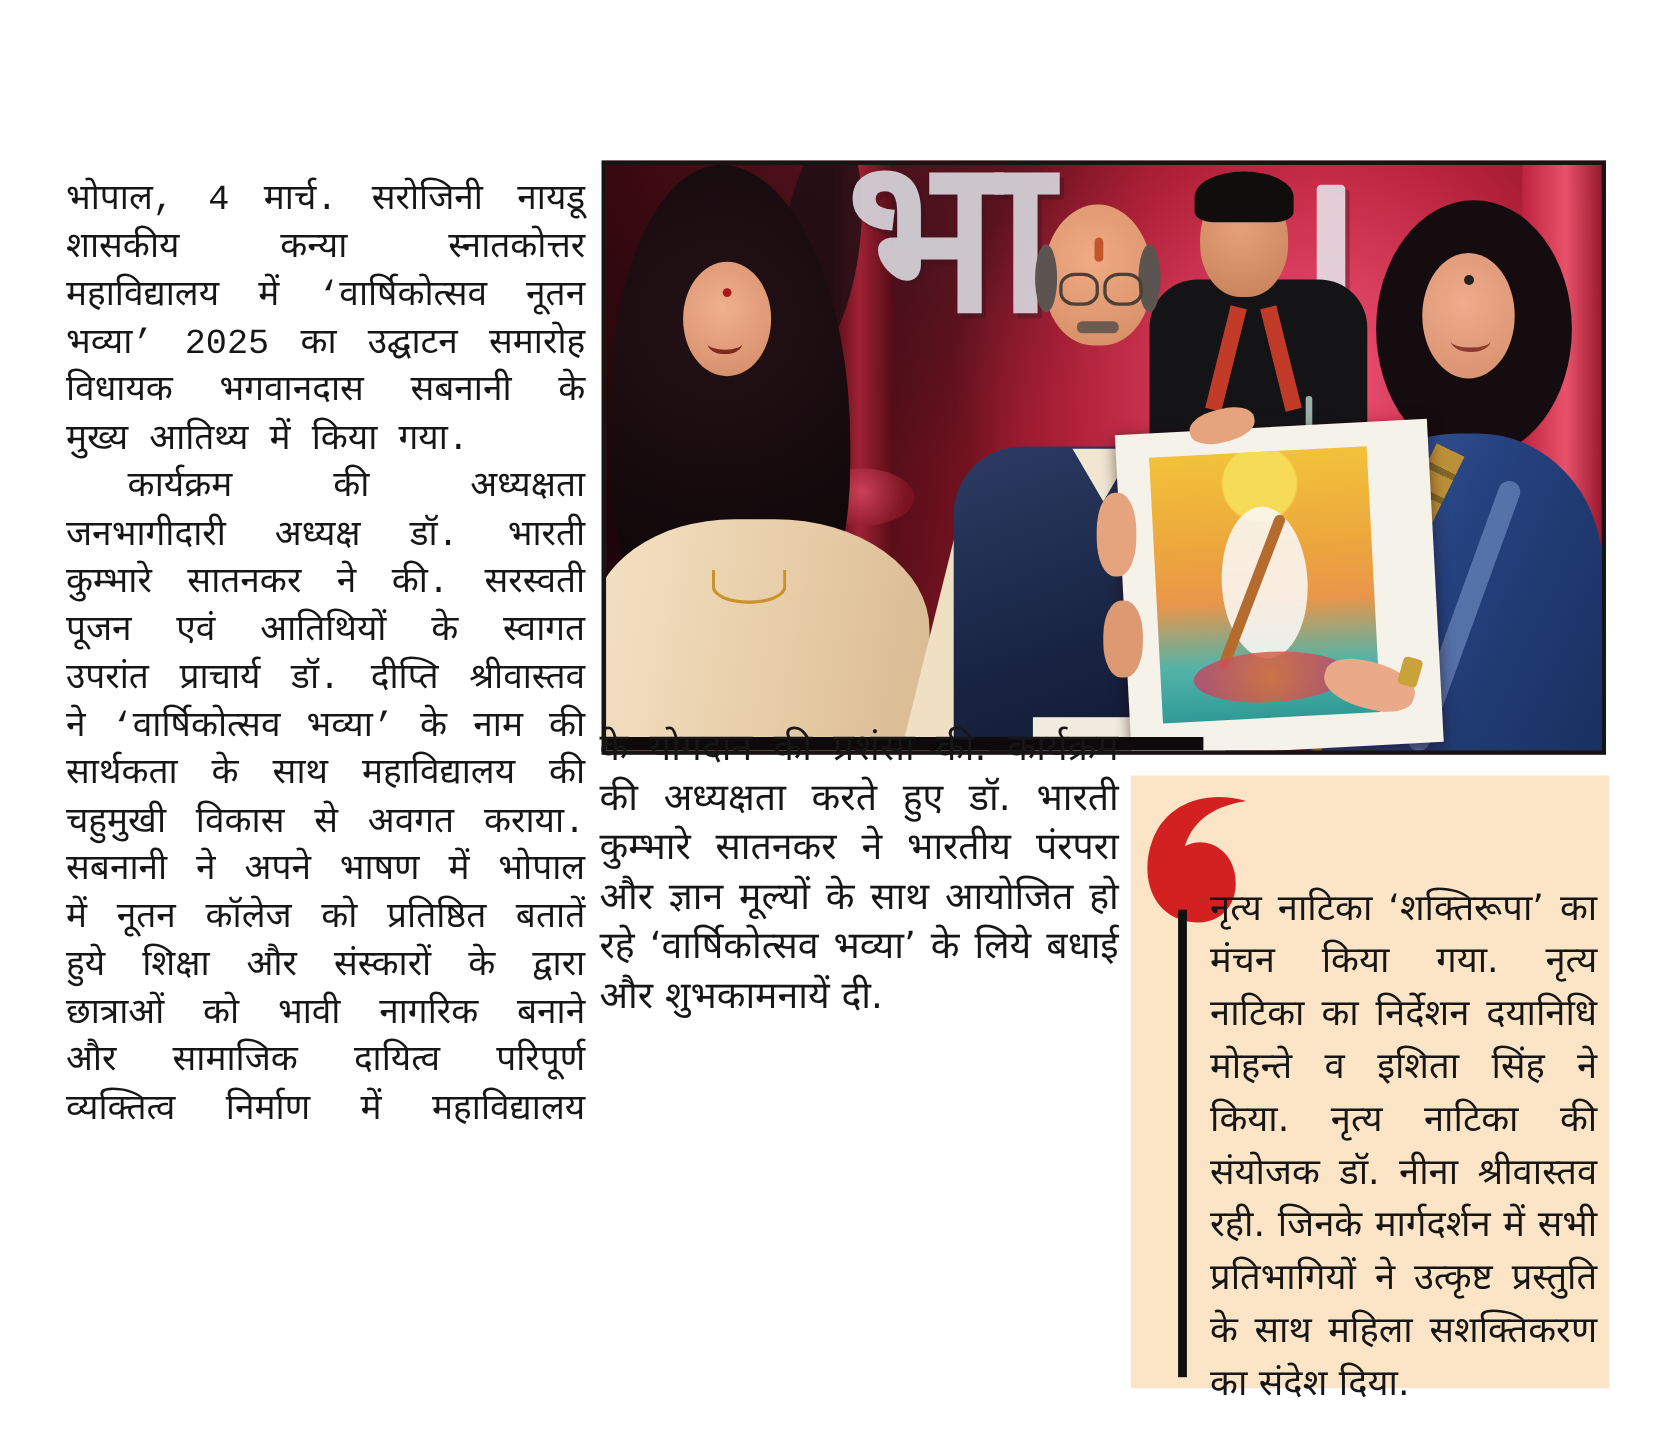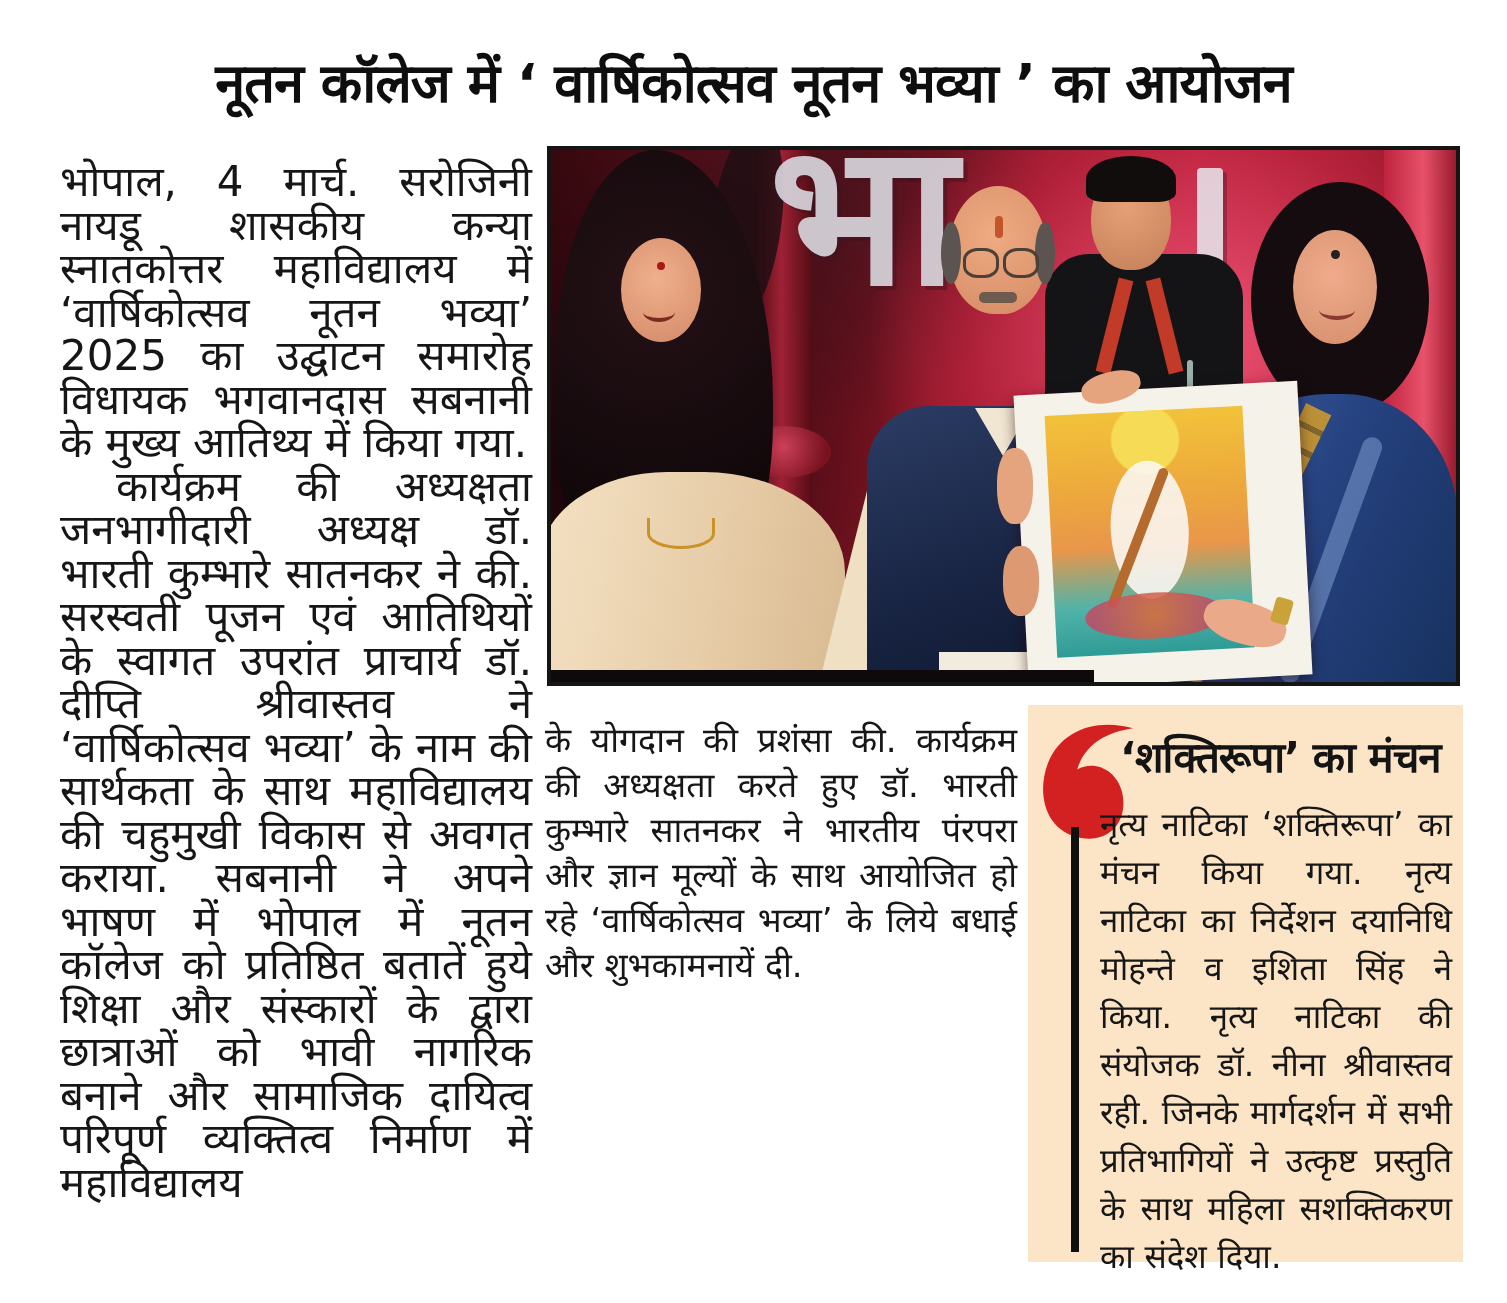--- a/index.html
+++ b/index.html
@@ -6,22 +6,22 @@
   .page{position:relative;width:1507px;height:1303px;background:#ffffff;
         font-family:"DejaVu Sans",sans-serif;color:#141414;overflow:hidden;}
 
   
   .headline{position:absolute;left:0;top:44px;width:100%;text-align:center;
             font-size:54px;font-weight:700;color:#0e0e0e;letter-spacing:-1px;}
 
   
   .col{position:absolute;text-align:justify;color:#161616;}
   .col p{margin:0;}
-  .col-left{left:60px;top:160px;width:472px;font-size:42px;line-height:43.5px;}
-  .col-mid{left:545px;top:718px;width:472px;font-size:34px;line-height:45px;}
+  .col-left{left:60px;top:160px;width:472px;font-size:32px;line-height:43.5px;font-family:Liberation Mono, monospace;}
+  .col-mid{left:545px;top:658px;width:472px;font-size:34px;line-height:45px;}
   .indent{text-indent:56px;}
   .justify-last{text-align-last:justify;}
 
   
   .photo{position:absolute;left:547px;top:146px;width:913px;height:540px;
          border:4px solid #151515;box-sizing:border-box;background:#6b0f1a;overflow:hidden;}
   .photo *{position:absolute;}
   .backdrop{inset:0;background:
      radial-gradient(ellipse 430px 380px at 72% 36%, rgba(242,84,120,.95), rgba(205,42,72,.5) 55%, rgba(0,0,0,0) 78%),
      radial-gradient(ellipse 520px 520px at 3% 60%, rgba(18,4,8,.88), rgba(0,0,0,0) 70%),
@@ -123,21 +123,20 @@
      font-weight:700;color:#141414;letter-spacing:-1px;white-space:nowrap;}
   .sidebar-rule{position:absolute;left:43px;top:122px;width:8px;height:425px;background:#101010;}
   .sidebar-body{position:absolute;left:72px;top:96px;width:352px;font-size:33px;
      line-height:48px;text-align:justify;color:#161616;}
 </style>
 </head>
 <body>
 
 <div class="page">
 
-  <div class="headline">नूतन कॉलेज में ‘ वार्षिकोत्सव नूतन भव्या ’ का आयोजन</div>
 
   <div class="col col-left">
     <p>भोपाल, 4 मार्च. सरोजिनी नायडू शासकीय कन्या स्नातकोत्तर महाविद्यालय में ‘वार्षिकोत्सव नूतन भव्या’ 2025 का उद्घाटन समारोह विधायक भगवानदास सबनानी के मुख्य आतिथ्य में किया गया.</p>
     <p class="indent justify-last">कार्यक्रम की अध्यक्षता जनभागीदारी अध्यक्ष डॉ. भारती कुम्भारे सातनकर ने की. सरस्वती पूजन एवं आतिथियों के स्वागत उपरांत प्राचार्य डॉ. दीप्ति श्रीवास्तव ने ‘वार्षिकोत्सव भव्या’ के नाम की सार्थकता के साथ महाविद्यालय की चहुमुखी विकास से अवगत कराया. सबनानी ने अपने भाषण में भोपाल में नूतन कॉलेज को प्रतिष्ठित बतातें हुये शिक्षा और संस्कारों के द्वारा छात्राओं को भावी नागरिक बनाने और सामाजिक दायित्व परिपूर्ण व्यक्तित्व निर्माण में महाविद्यालय</p>
   </div>
 
   <div class="photo">
     <div class="backdrop"></div>
     <div class="pillar-left"></div>
     <div class="pillar-cap"></div>
@@ -198,18 +197,17 @@
 
   <div class="col col-mid">
     <p>के योगदान की प्रशंसा की. कार्यक्रम की अध्यक्षता करते हुए डॉ. भारती कुम्भारे सातनकर ने भारतीय पंरपरा और ज्ञान मूल्यों के साथ आयोजित हो रहे ‘वार्षिकोत्सव भव्या’ के लिये बधाई और शुभकामनायें दी.</p>
   </div>
 
   <div class="sidebar">
     <div class="sidebar-bg" style="background: rgb(252, 228, 198);"></div>
     <svg class="quote-mark" viewBox="0 0 100 136">
       <path d="M97,6 C62,-4 24,6 10,42 C-2,74 8,112 44,118 C74,123 92,100 86,72 C81,49 58,38 40,48 C48,22 70,10 97,6 Z" style="fill: rgb(211, 32, 32);"></path>
     </svg>
-    <div class="sidebar-title">‘शक्तिरूपा’ का मंचन</div>
     <div class="sidebar-rule"></div>
     <div class="sidebar-body">नृत्य नाटिका ‘शक्तिरूपा’ का मंचन किया गया. नृत्य नाटिका का निर्देशन दयानिधि मोहन्ते व इशिता सिंह ने किया. नृत्य नाटिका की संयोजक डॉ. नीना श्रीवास्तव रही. जिनके मार्गदर्शन में सभी प्रतिभागियों ने उत्कृष्ट प्रस्तुति के साथ महिला सशक्तिकरण का संदेश दिया.</div>
   </div>
 
 </div>
 
 </body></html>

